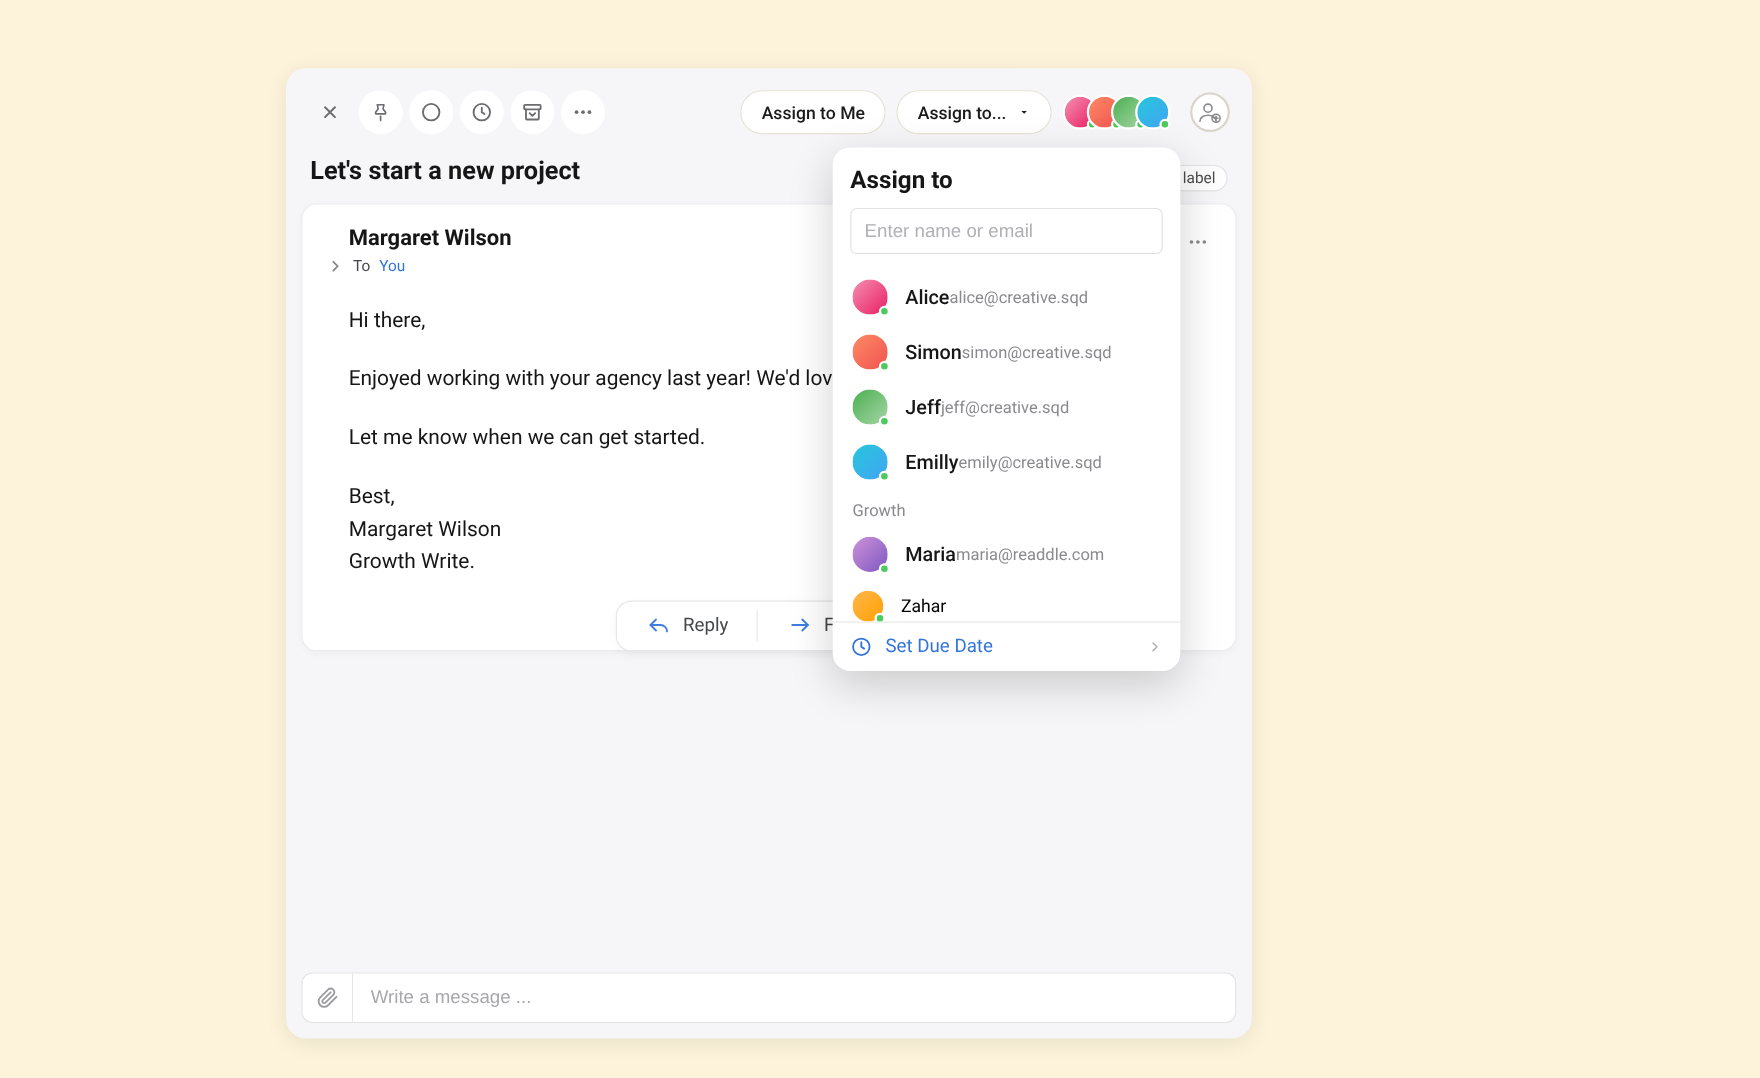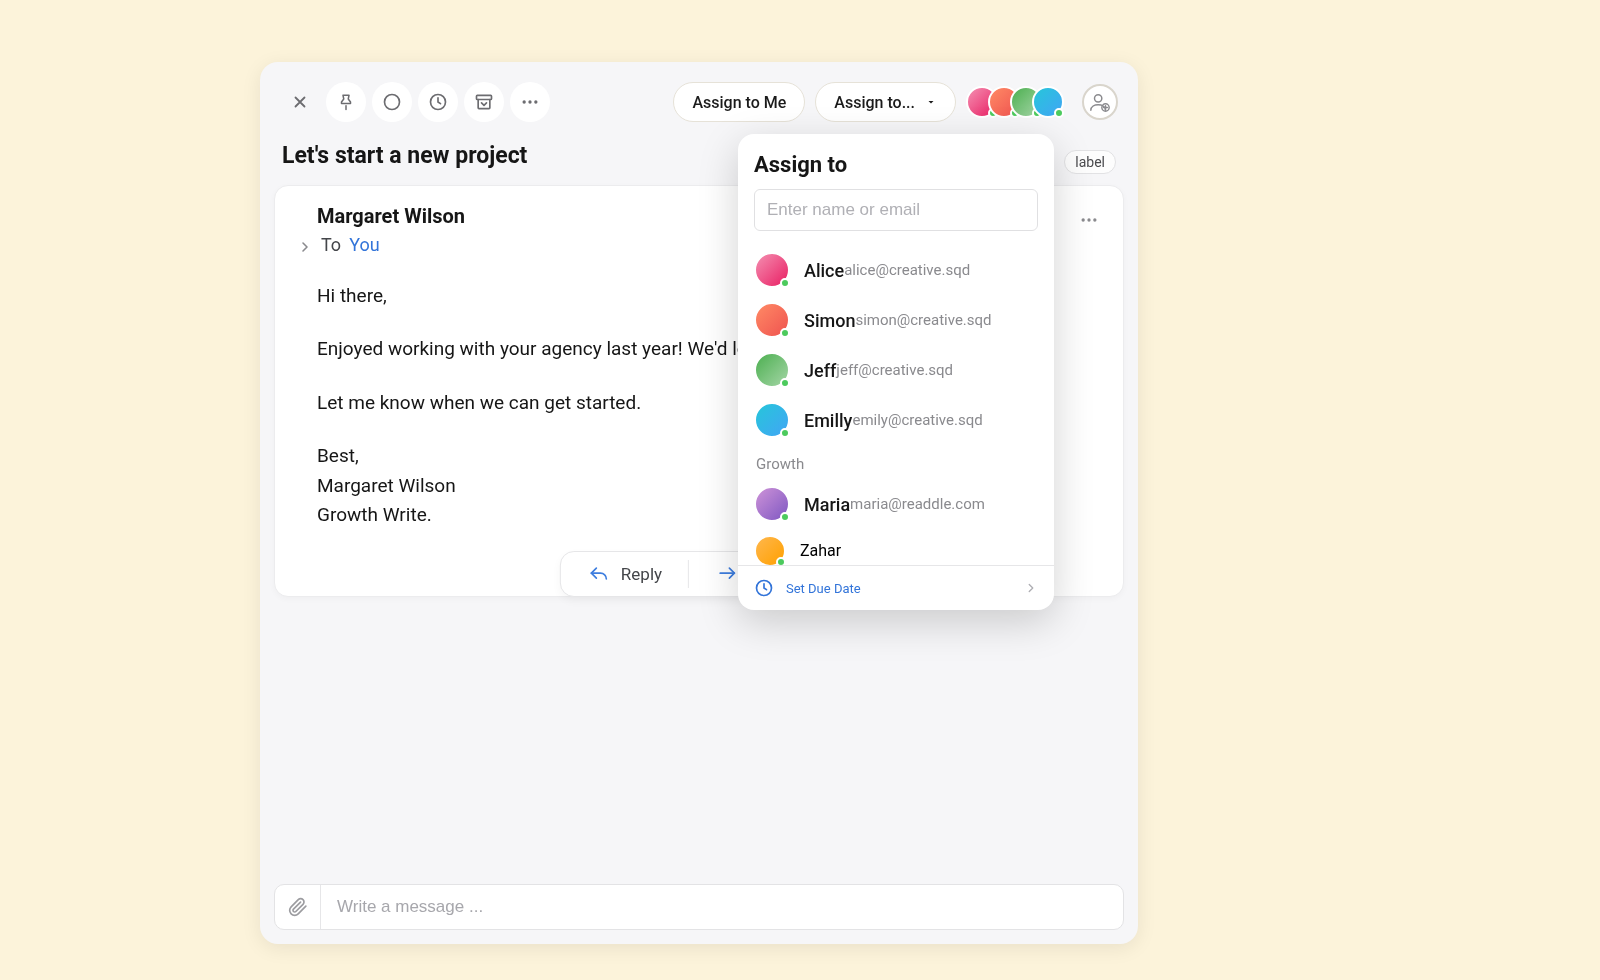--- a/index.html
+++ b/index.html
@@ -104,21 +104,21 @@
   .email-card {
     margin: 0 14px;
     background: #fff;
     border: 1px solid #ececee;
     border-radius: 14px;
     box-shadow: 0 2px 6px rgba(0,0,0,0.03);
     position: relative;
     padding: 18px 42px 66px 42px;
   }
   .sender-name { font-size: 20px; font-weight: 700; color: #161616; }
-  .recipient-row { display: flex; align-items: flex-end; gap: 8px; margin-top: 6px; font-size: 18px; color: #44464a; }
+  .recipient-row { display: flex; align-items: flex-end; gap: 8px; margin-top: 6px; font-size: 14px; color: #44464a; }
   .recipient-row .chev-icon { color: #8a8a8e; margin-left: -20px; }
   .recipient-row .you { color: #3274d9; }
   .body { margin-top: 26px; font-size: 19px; line-height: 1.55; color: #161616; }
   .body p { margin-bottom: 24px; }
   .body p:last-child { margin-bottom: 0; }
   .more-msg {
     position: absolute;
     top: 18px; right: 18px;
     color: #8a8a8e;
     cursor: pointer;
@@ -179,21 +179,21 @@
     font-size: 17px;
     color: #333;
     background: transparent;
   }
   .composer input::placeholder { color: #a7a7ac; }
 
   
   .popover {
     position: absolute;
     top: 72px;
-    left: 478px;
+    left: 497px;
     width: 316px;
     background: #fff;
     border-radius: 16px;
     box-shadow: 0 12px 40px rgba(0,0,0,0.18);
     overflow: hidden;
     z-index: 50;
   }
   .popover .pop-body { padding: 18px 16px 0 16px; }
   .pop-title { font-size: 22px; font-weight: 700; color: #161616; margin-bottom: 12px; }
   .pop-search {
@@ -224,21 +224,21 @@
     padding-top: 7px;
     cursor: pointer;
     height: 36px;
     overflow: hidden;
   }
   .pop-footer {
     border-top: 1px solid #e6e6e8;
     display: flex; align-items: center;
     padding: 12px 16px;
     color: #3274d9;
-    font-size: 13px;
+    font-size: 17px;
     cursor: pointer;
     gap: 12px;
   }
   .pop-footer .chev-right { margin-left: auto; color: #b0b0b5; }
 
   
   .g1 { background: linear-gradient(135deg,#f48fb1,#e91e63); }
   .g2 { background: linear-gradient(135deg,#ff8a65,#ef5350); }
   .g3 { background: linear-gradient(135deg,#4caf50,#a5d6a7); }
   .g4 { background: linear-gradient(135deg,#26c6da,#42a5f5); }

